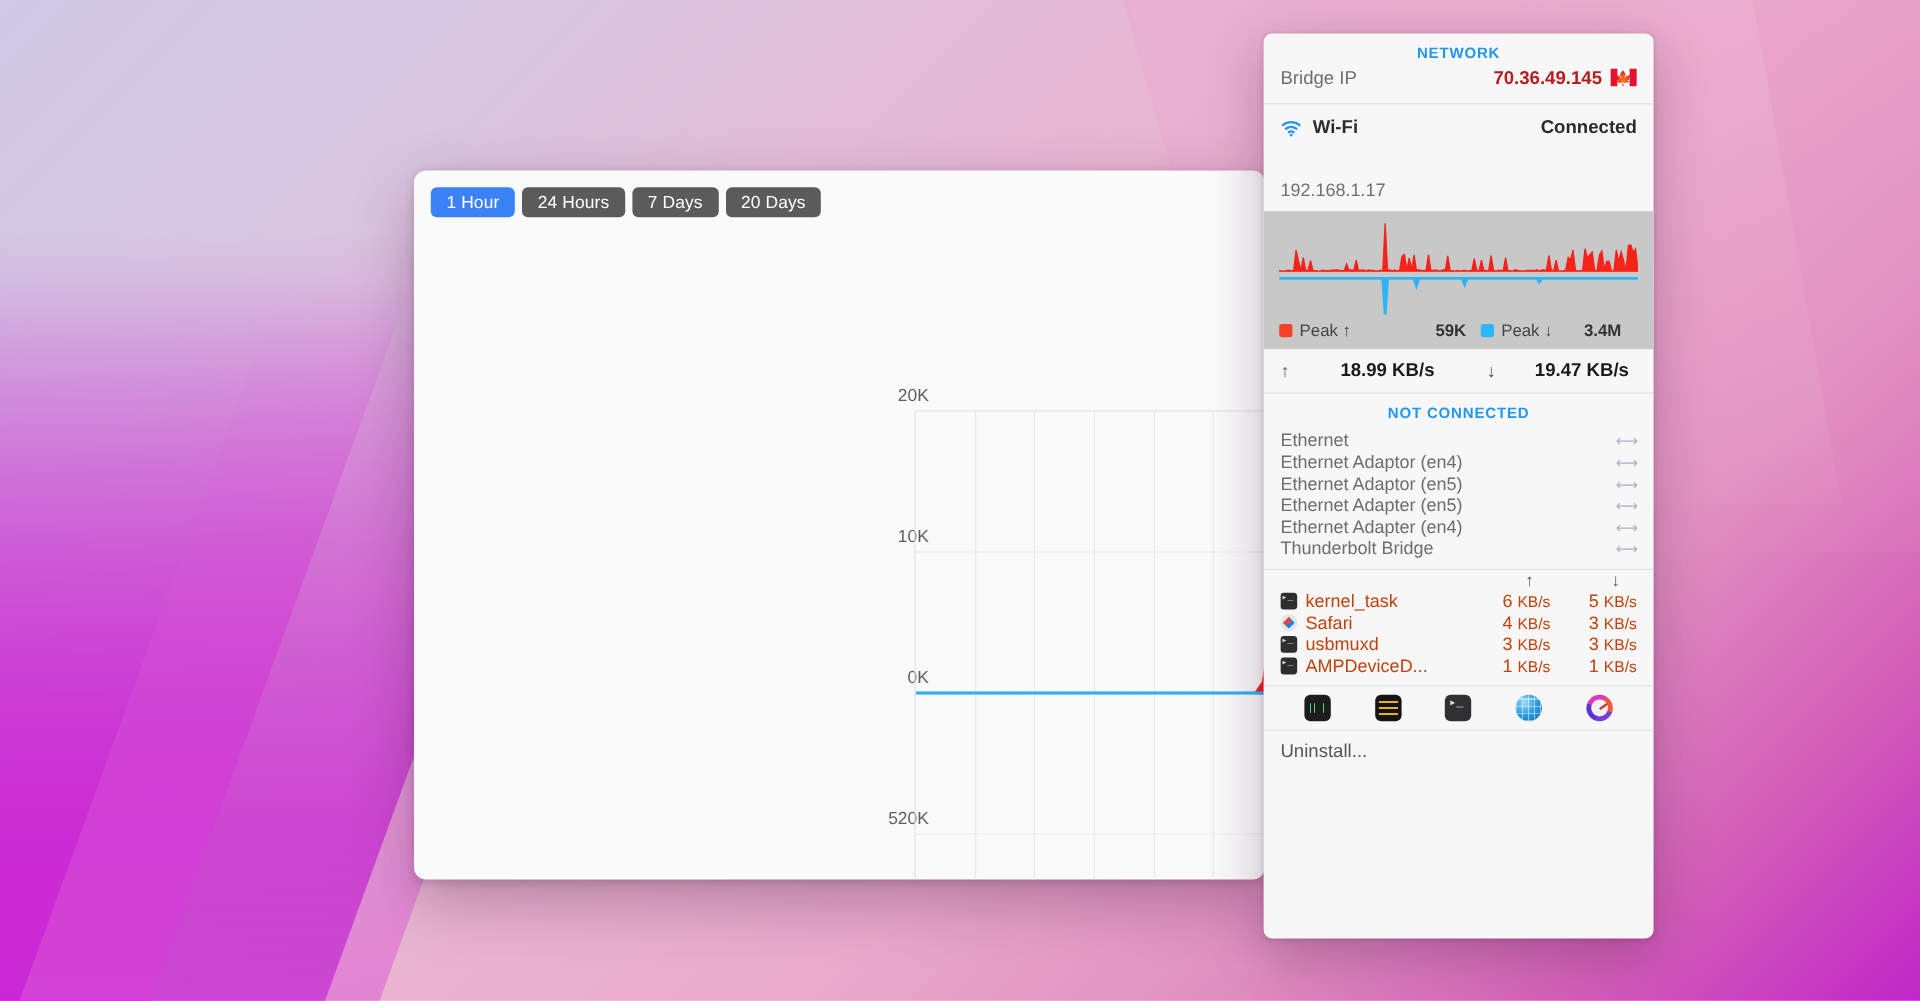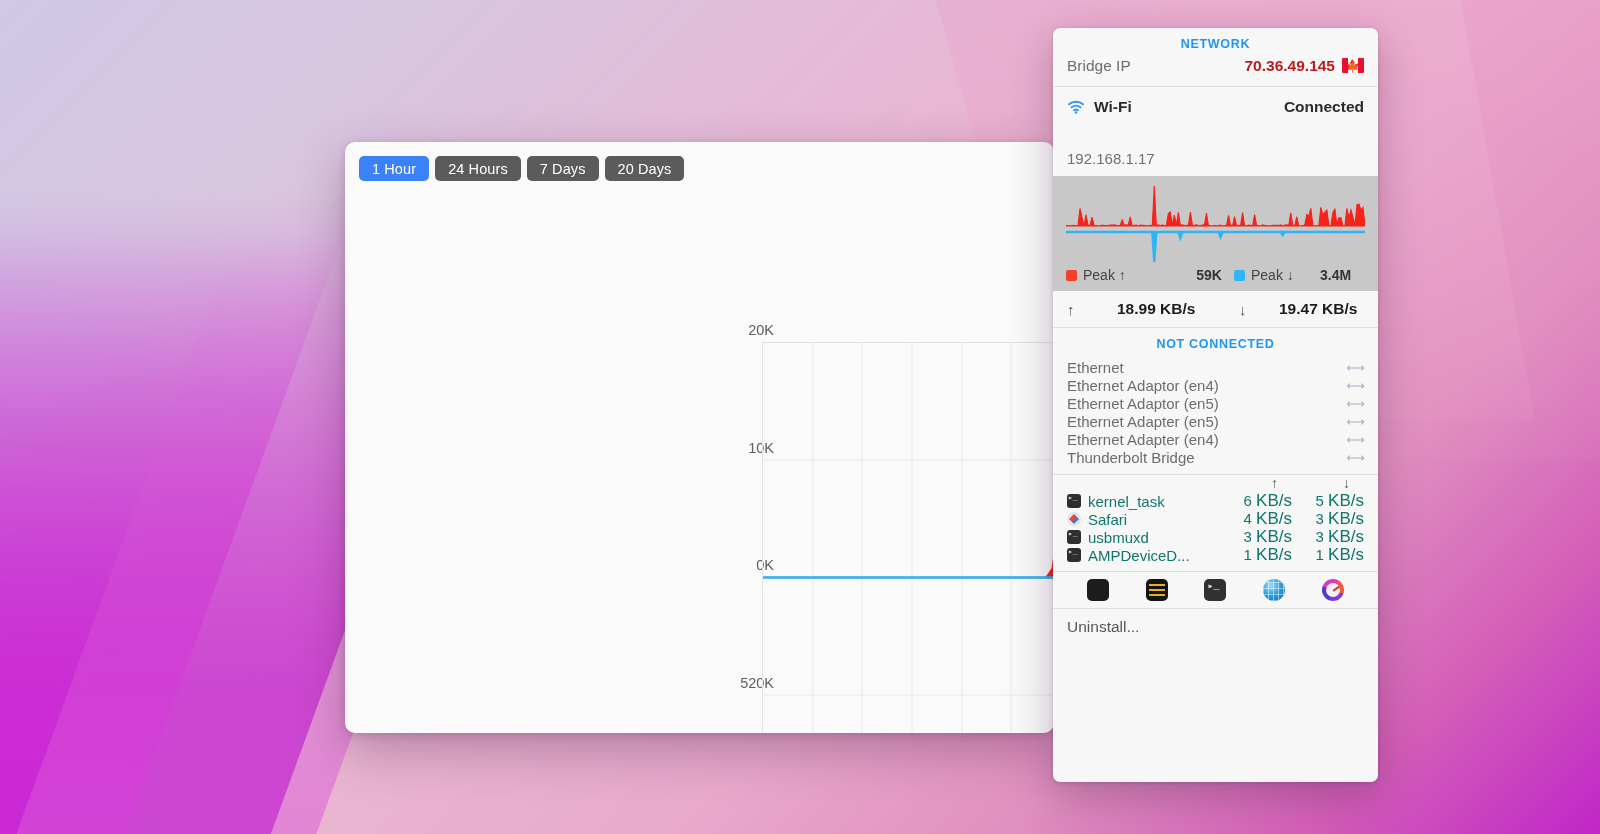--- a/index.html
+++ b/index.html
@@ -198,26 +198,26 @@
   .proc-head {
     display: flex; align-items: center;
     padding: 0 14px 1px;
     font-size: 14px; color: #555;
   }
   .proc-row {
     display: flex; align-items: center;
     padding: 0 14px;
     height: 18px;
     font-size: 15px;
-    color: #0f766e;
+    color: #c2410c;
   }
   .proc-name { flex: 1; display: flex; align-items: center; gap: 7px; white-space: nowrap; overflow: hidden; }
   .pc-up, .pc-dn { width: 66px; text-align: right; white-space: nowrap; }
   .pc-dn { width: 72px; }
-  .unit { font-size: 17px; }
+  .unit { font-size: 13px; }
   .app-ico {
     width: 14px; height: 14px; border-radius: 3px;
     display: inline-block; flex: none;
     position: relative;
   }
   .ico-term { background: #2e2e30; }
   .ico-term::after {
     content: "▸_"; position: absolute; left: 1px; top: -1px;
     color: #d8d8d8; font-size: 8px; font-family: "Liberation Mono", monospace;
   }

